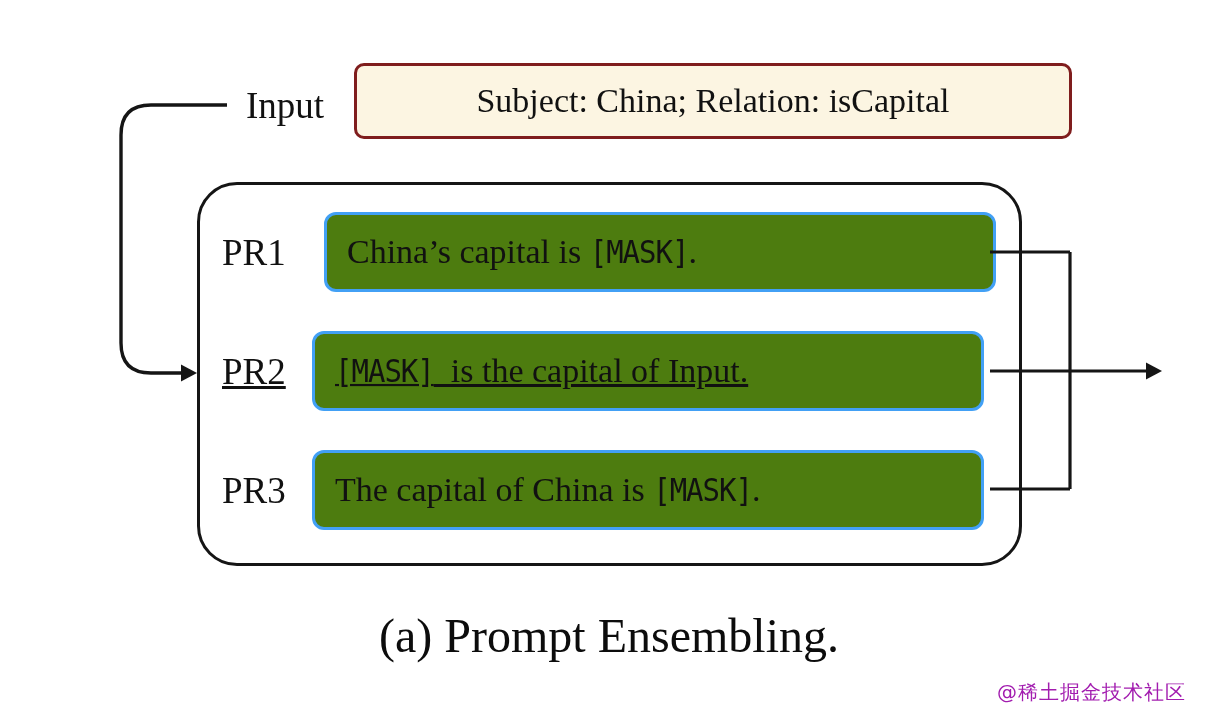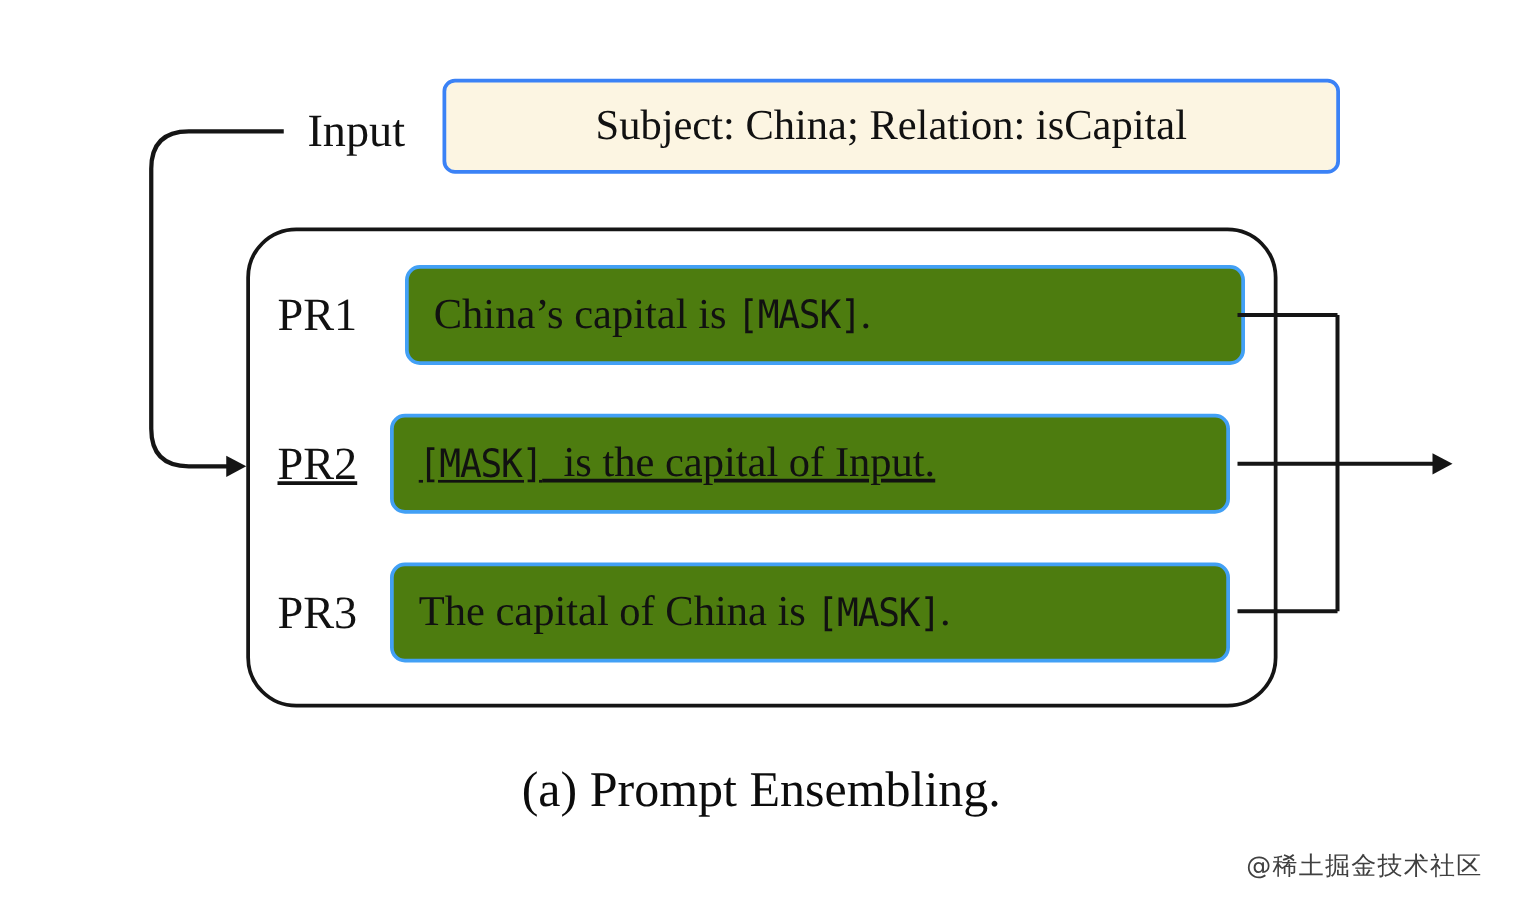--- a/index.html
+++ b/index.html
@@ -31,21 +31,21 @@
     color: #111111;
   }
 
   
   #input-box {
     left: 354px;
     top: 63px;
     width: 712px;
     height: 70px;
     background: #fcf5e2;
-    border: 3px solid #3b82f6;
+    border: 3px solid #7f1d1d;
     border-radius: 10px;
     display: flex;
     align-items: center;
     justify-content: center;
     font-size: 34px;
     white-space: pre;
   }
 
   
   #ensemble-box {
@@ -98,31 +98,31 @@
     transform: scaleY(1.08);
     display: inline-block;
   }
 
   
   #caption {
     left: 197px;
     top: 608px;
     width: 824px;
     text-align: center;
-    font-size: 40px;
+    font-size: 48px;
     color: #0c0c0c;
   }
 
   
   #watermark {
     right: 10px;
     bottom: 14px;
     font-family: "DejaVu Sans", sans-serif;
     font-size: 20px;
-    color: #404040;
+    color: #a21caf;
     letter-spacing: 1px;
   }
 
   #connector-svg {
     left: 0;
     top: 0;
     pointer-events: none;
   }
 </style>
 </head>

